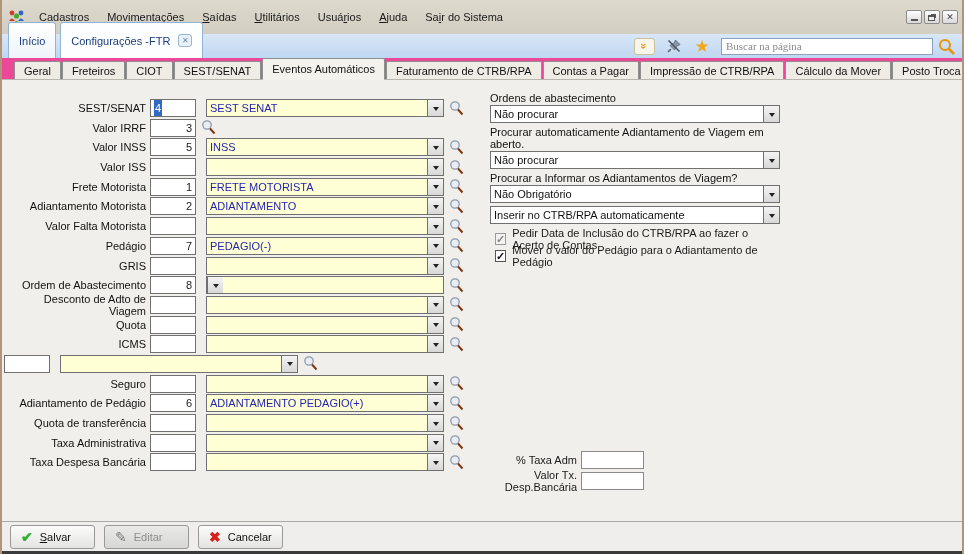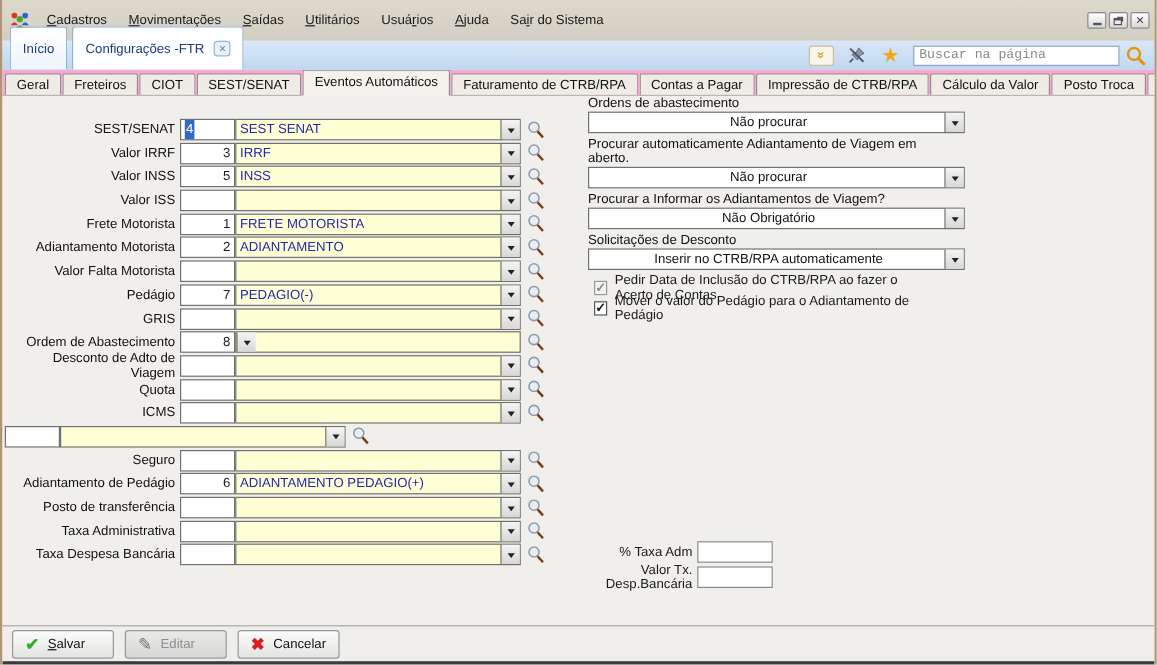--- a/index.html
+++ b/index.html
@@ -24,52 +24,52 @@
             background:linear-gradient(#ffffff,#eef4fb); border:1px solid #93b2d4; border-bottom:none;
             border-radius:3px 3px 0 0; color:#1c3d7c; }
   .doctab.active { background:#fdfeff; }
   .tab-close { width:14px; height:13px; margin-left:8px; border:1px solid #9ab5d3; border-radius:3px;
                background:#e9f1fa; color:#6f83a0; font-size:8px; line-height:11px; text-align:center; }
   .doc-tools { position:absolute; right:6px; top:3px; display:flex; align-items:center; height:18px; }
   .expander-btn { width:21px; height:17px; border:1px solid #c9c199; border-radius:3px; background:#f8f6ea;
                   display:flex; align-items:center; justify-content:center; margin-right:10px; }
   .expander-btn span { display:inline-block; transform:rotate(90deg); color:#d8a32a; font-weight:bold; font-size:11px; }
   .tool-icon { margin-right:10px; width:18px; height:17px; display:flex; align-items:center; justify-content:center; }
-  .search-box { width:172px; height:17px; border:1px solid #8aa2bd; background:#fff; font-family:Liberation Mono, monospace;
+  .search-box { width:212px; height:17px; border:1px solid #8aa2bd; background:#fff; font-family:Liberation Serif, serif;
                 font-size:11px; padding:0 4px; color:#222; }
   .search-box::placeholder { color:#8a8a8a; }
 
   
-  .pagestrip { height:22px; background:#f9a8d4; display:flex; align-items:flex-end; padding:0 2px; border-bottom:1px solid #b9b6af; }
+  .pagestrip { height:22px; background:#ec4899; display:flex; align-items:flex-end; padding:0 12px; border-bottom:1px solid #b9b6af; }
   .pagetab { height:18px; display:flex; align-items:center; padding:0 9px; border:1px solid #8f8f8f; border-bottom:none;
              background:#efece6; margin-right:1px; border-radius:2px 2px 0 0; white-space:nowrap; color:#111; }
   .pagetab.active { height:22px; background:#f4f2ed; position:relative; z-index:2; margin-bottom:-1px; border-bottom:1px solid #f4f2ed; }
 
   
   .content { position:relative; height:452px; background:#f1efeb; }
 
   .left-col { position:absolute; left:2px; top:19px; display:flex; flex-direction:column; row-gap:1.7px; }
   .frow { display:flex; align-items:center; height:18px; }
   .flabel { width:146px; text-align:right; padding-right:4px; color:#111; }
   .numbox { width:46px; height:18px; border:1px solid #707070; background:#fff; text-align:right;
             padding:0 3px; line-height:16px; }
   .numbox .sel { float:left; background:#316ac5; color:#fff; padding:0 1px; }
-  .combo { width:238px; height:18px; border:1px solid #707070; background:#ffffd6; display:flex; margin-left:0; }
+  .combo { width:238px; height:18px; border:1px solid #707070; background:#ffffd6; display:flex; margin-left:10px; }
   .combo .combo-text { flex:1; color:#2626ad; line-height:16px; padding-left:3px; overflow:hidden; white-space:nowrap; }
   .combo .combo-arrow { width:16px; border-left:1px solid #707070; background:linear-gradient(#f4f4f4,#d8d8d8);
                         display:flex; align-items:center; justify-content:center; }
   .combo .combo-arrow:after { content:""; border:3.5px solid transparent; border-top:4.5px solid #222; margin-top:4px; }
   .combo.white { background:#fff; }
   .combo.white .combo-text { color:#111; }
   .lookup { width:17px; height:17px; margin-left:4px; }
 
-  .right-col { position:absolute; left:488px; top:0; width:292px; }
+  .right-col { position:absolute; left:488px; top:12px; width:292px; }
   .rgroup { margin-bottom:3px; }
   .rgroup .rlabel { display:block; margin-bottom:1px; color:#111; }
-  .rgroup .combo { width:314px; margin-left:0;text-align:center; }
+  .rgroup .combo { width:290px; margin-left:0; }
   .checks { margin-top:7px; margin-left:5px; }
   .checkrow { display:flex; align-items:center; height:15px; margin-bottom:2px; }
   .checkbox { width:12px; height:12px; border:1px solid #555; background:#fff; margin-right:6px;
               font-size:11px; font-weight:bold; line-height:10px; text-align:center; color:#111; }
   .checkbox.disabled { border-color:#9a9a9a; background:#f2f2f0; color:#8b8b8b; }
 
   .extra-fields { position:absolute; left:461px; top:371px; }
   .exrow { display:flex; align-items:center; height:18px; margin-bottom:3px; }
   .exlabel { width:118px; text-align:right; padding-right:4px; }
   .exinput { width:63px; height:18px; border:1px solid #8a8a8a; background:#fff; font-family:"Liberation Sans",sans-serif; font-size:11px; padding:0 3px; }
@@ -153,21 +153,21 @@
 
   <div class="pagestrip">
     <div class="pagetab">Geral</div>
     <div class="pagetab">Freteiros</div>
     <div class="pagetab">CIOT</div>
     <div class="pagetab">SEST/SENAT</div>
     <div class="pagetab active">Eventos Automáticos</div>
     <div class="pagetab">Faturamento de CTRB/RPA</div>
     <div class="pagetab">Contas a Pagar</div>
     <div class="pagetab">Impressão de CTRB/RPA</div>
-    <div class="pagetab">Cálculo da Valor</div>
+    <div class="pagetab">Cálculo da Mover</div>
     <div class="pagetab">Posto Troca</div>
     <div class="pagetab">Ordem de Abastecimento</div>
   </div>
 
   <div class="content">
 
     <div class="left-col">
       <div class="frow">
         <span class="flabel">SEST/SENAT</span>
         <div class="numbox">
@@ -178,24 +178,20 @@
             <span class="combo-arrow"></span>
           </div>
         <svg class="lookup" viewBox="0 0 17 17">
             <circle cx="7" cy="6" r="4.2" fill="#e8edf4" stroke="#8e9aad" stroke-width="1.3"></circle>
             <line x1="10" y1="9.5" x2="14.5" y2="14.5" stroke="#7c3a13" stroke-width="2"></line>
           </svg>
       </div>
       <div class="frow">
         <span class="flabel">Valor IRRF</span>
         <div class="numbox">3</div>
-        <div class="combo">
-            <span class="combo-text">IRRF</span>
-            <span class="combo-arrow"></span>
-          </div>
         <svg class="lookup" viewBox="0 0 17 17">
             <circle cx="7" cy="6" r="4.2" fill="#e8edf4" stroke="#8e9aad" stroke-width="1.3"></circle>
             <line x1="10" y1="9.5" x2="14.5" y2="14.5" stroke="#7c3a13" stroke-width="2"></line>
           </svg>
       </div>
       <div class="frow">
         <span class="flabel">Valor INSS</span>
         <div class="numbox">5</div>
         <div class="combo">
             <span class="combo-text">INSS</span>
@@ -354,21 +350,21 @@
         <div class="combo">
             <span class="combo-text">ADIANTAMENTO PEDAGIO(+)</span>
             <span class="combo-arrow"></span>
           </div>
         <svg class="lookup" viewBox="0 0 17 17">
             <circle cx="7" cy="6" r="4.2" fill="#e8edf4" stroke="#8e9aad" stroke-width="1.3"></circle>
             <line x1="10" y1="9.5" x2="14.5" y2="14.5" stroke="#7c3a13" stroke-width="2"></line>
           </svg>
       </div>
       <div class="frow">
-        <span class="flabel">Posto de transferência</span>
+        <span class="flabel">Quota de transferência</span>
         <div class="numbox"></div>
         <div class="combo">
             <span class="combo-text"></span>
             <span class="combo-arrow"></span>
           </div>
         <svg class="lookup" viewBox="0 0 17 17">
             <circle cx="7" cy="6" r="4.2" fill="#e8edf4" stroke="#8e9aad" stroke-width="1.3"></circle>
             <line x1="10" y1="9.5" x2="14.5" y2="14.5" stroke="#7c3a13" stroke-width="2"></line>
           </svg>
       </div>
@@ -414,21 +410,20 @@
           </div>
       </div>
       <div class="rgroup">
         <span class="rlabel">Procurar a Informar os Adiantamentos de Viagem?</span>
         <div class="combo white">
             <span class="combo-text">Não Obrigatório</span>
             <span class="combo-arrow"></span>
           </div>
       </div>
       <div class="rgroup">
-        <span class="rlabel">Solicitações de Desconto</span>
         <div class="combo white">
             <span class="combo-text">Inserir no CTRB/RPA automaticamente</span>
             <span class="combo-arrow"></span>
           </div>
       </div>
       <div class="checks">
         <div class="checkrow">
           <span class="checkbox disabled">✓</span>
           <span>Pedir Data de Inclusão do CTRB/RPA ao fazer o Acerto de Contas</span>
         </div>

